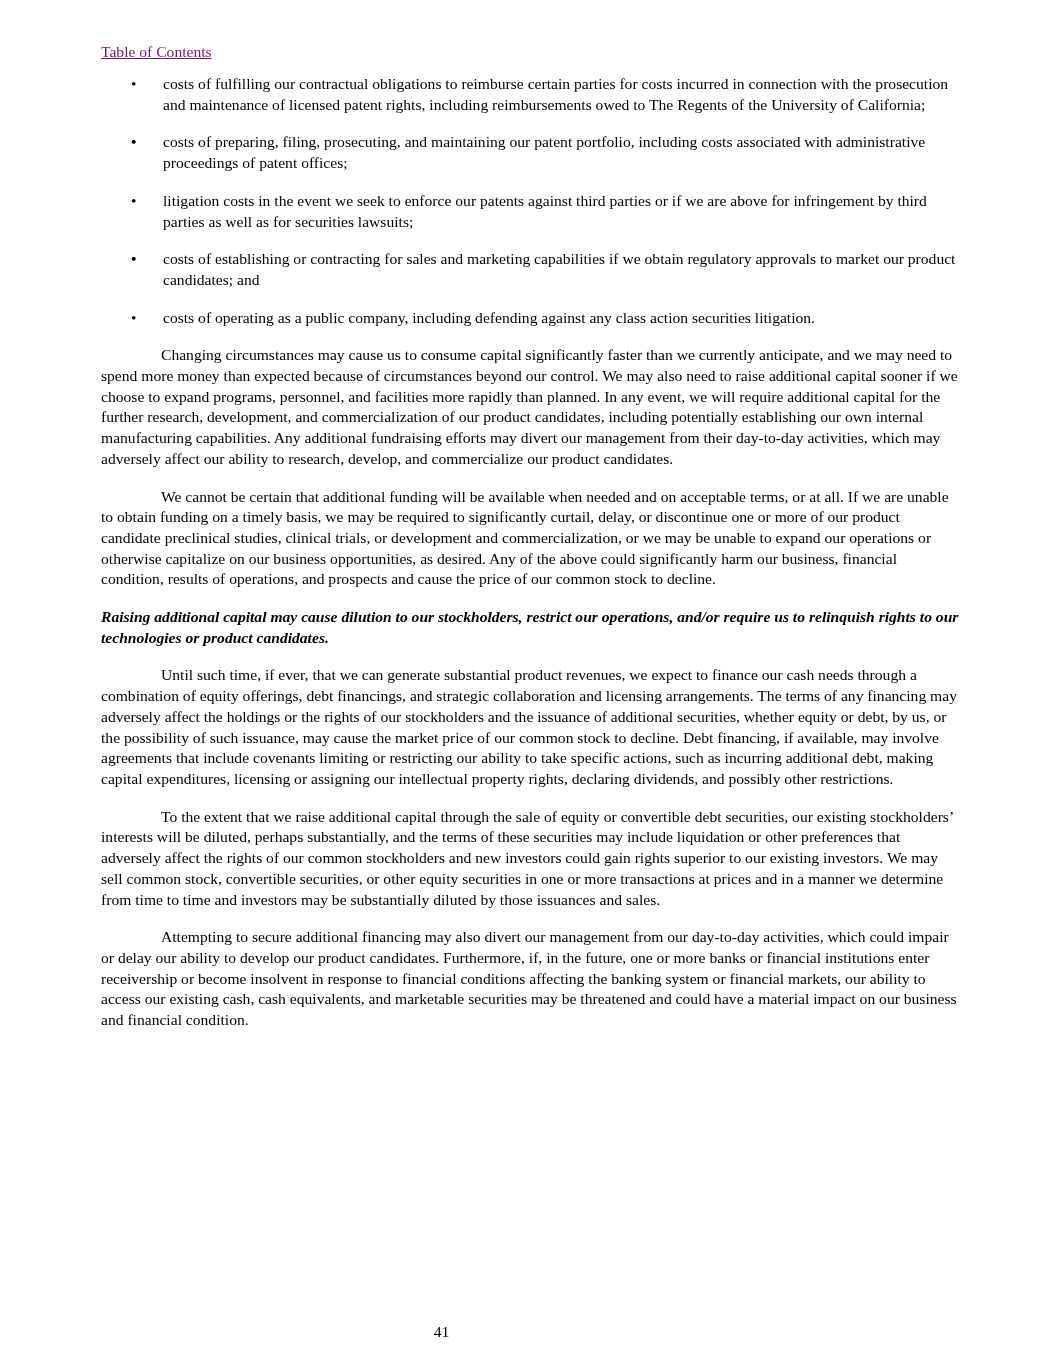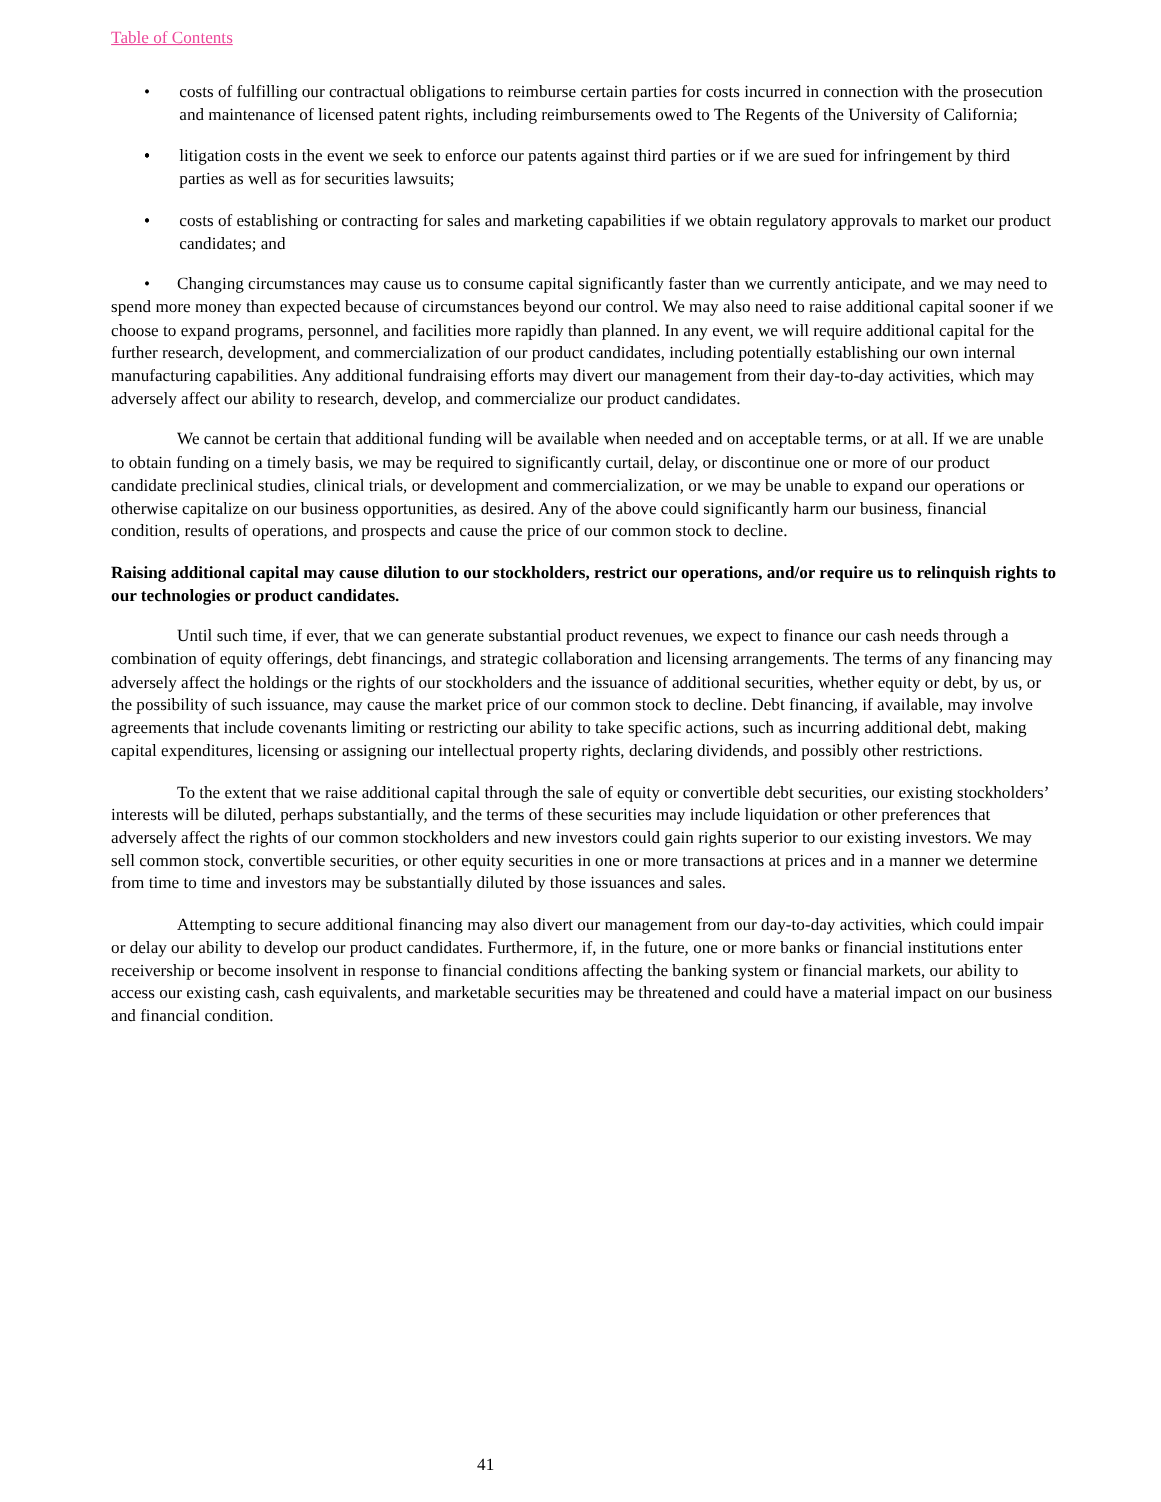--- a/index.html
+++ b/index.html
@@ -1,37 +1,37 @@
 <!DOCTYPE html>
 <html><head>
 <meta charset="utf-8">
 <style>
   html, body { margin: 0; padding: 0; background: #ffffff; }
   body { width: 1055px; height: 1365px; position: relative; font-family: "Liberation Serif", "DejaVu Serif", serif; color: #000; font-size: 15.6px; line-height: 20.7px; }
-  .toc { position: absolute; left: 101px; top: 25px; color: #ec4899; text-decoration: underline; font-size: 15.6px; }
+  .toc { position: absolute; left: 101px; top: 42px; color: #701a75; text-decoration: underline; font-size: 15.6px; }
   .content { position: absolute; left: 101px; top: 74px; width: 860px; }
   .bullet { position: relative; padding-left: 62px; margin-bottom: 17px; }
   .bullet .dot { position: absolute; left: 30px; top: 0; }
   p { margin: 0 0 17px 0; text-indent: 60px; }
-  .heading { font-weight: bold; text-indent: 0; }
+  .heading { font-weight: bold; font-style: italic; text-indent: 0; }
   .pagenum { position: absolute; left: 0; width: 883px; top: 1322px; text-align: center; }
 </style>
 </head>
 <body>
 
 <a class="toc" href="#">Table of Contents</a>
 
 <div class="content">
   <div class="bullet"><span class="dot">•</span><span>costs of fulfilling our contractual obligations to reimburse certain parties for costs incurred in connection with the prosecution and maintenance of licensed patent rights, including reimbursements owed to The Regents of the University of California;</span></div>
   <div class="bullet"><span class="dot">•</span></div>
-  <div class="bullet"><span class="dot">•</span></div>
-  <div class="bullet"><span class="dot">•</span><span>litigation costs in the event we seek to enforce our patents against third parties or if we are sued for infringement by third parties as well as for securities lawsuits;</span></div>
+  <div class="bullet"><span class="dot">•</span><span>costs of preparing, filing, prosecuting, and maintaining our patent portfolio, including costs associated with administrative proceedings of patent offices;</span></div>
+  <div class="bullet"><span class="dot">•</span><span>litigation costs in the event we seek to enforce our patents against third parties or if we are above for infringement by third parties as well as for securities lawsuits;</span></div>
   <div class="bullet"><span class="dot">•</span></div>
   <div class="bullet"><span class="dot">•</span><span>costs of establishing or contracting for sales and marketing capabilities if we obtain regulatory approvals to market our product candidates; and</span></div>
-  <div class="bullet"><span class="dot">•</span></div>
+  <div class="bullet"><span class="dot">•</span><span>costs of operating as a public company, including defending against any class action securities litigation.</span></div>
 
   <p>Changing circumstances may cause us to consume capital significantly faster than we currently anticipate, and we may need to spend more money than expected because of circumstances beyond our control. We may also need to raise additional capital sooner if we choose to expand programs, personnel, and facilities more rapidly than planned. In any event, we will require additional capital for the further research, development, and commercialization of our product candidates, including potentially establishing our own internal manufacturing capabilities. Any additional fundraising efforts may divert our management from their day-to-day activities, which may adversely affect our ability to research, develop, and commercialize our product candidates.</p>
   <p>We cannot be certain that additional funding will be available when needed and on acceptable terms, or at all. If we are unable to obtain funding on a timely basis, we may be required to significantly curtail, delay, or discontinue one or more of our product candidate preclinical studies, clinical trials, or development and commercialization, or we may be unable to expand our operations or otherwise capitalize on our business opportunities, as desired. Any of the above could significantly harm our business, financial condition, results of operations, and prospects and cause the price of our common stock to decline.</p>
 
   <p class="heading">Raising additional capital may cause dilution to our stockholders, restrict our operations, and/or require us to relinquish rights to our technologies or product candidates.</p>
 
   <p>Until such time, if ever, that we can generate substantial product revenues, we expect to finance our cash needs through a combination of equity offerings, debt financings, and strategic collaboration and licensing arrangements. The terms of any financing may adversely affect the holdings or the rights of our stockholders and the issuance of additional securities, whether equity or debt, by us, or the possibility of such issuance, may cause the market price of our common stock to decline. Debt financing, if available, may involve agreements that include covenants limiting or restricting our ability to take specific actions, such as incurring additional debt, making capital expenditures, licensing or assigning our intellectual property rights, declaring dividends, and possibly other restrictions.</p>
   <p>To the extent that we raise additional capital through the sale of equity or convertible debt securities, our existing stockholders’ interests will be diluted, perhaps substantially, and the terms of these securities may include liquidation or other preferences that adversely affect the rights of our common stockholders and new investors could gain rights superior to our existing investors. We may sell common stock, convertible securities, or other equity securities in one or more transactions at prices and in a manner we determine from time to time and investors may be substantially diluted by those issuances and sales.</p>
   <p>Attempting to secure additional financing may also divert our management from our day-to-day activities, which could impair or delay our ability to develop our product candidates. Furthermore, if, in the future, one or more banks or financial institutions enter receivership or become insolvent in response to financial conditions affecting the banking system or financial markets, our ability to access our existing cash, cash equivalents, and marketable securities may be threatened and could have a material impact on our business and financial condition.</p>
 </div>

